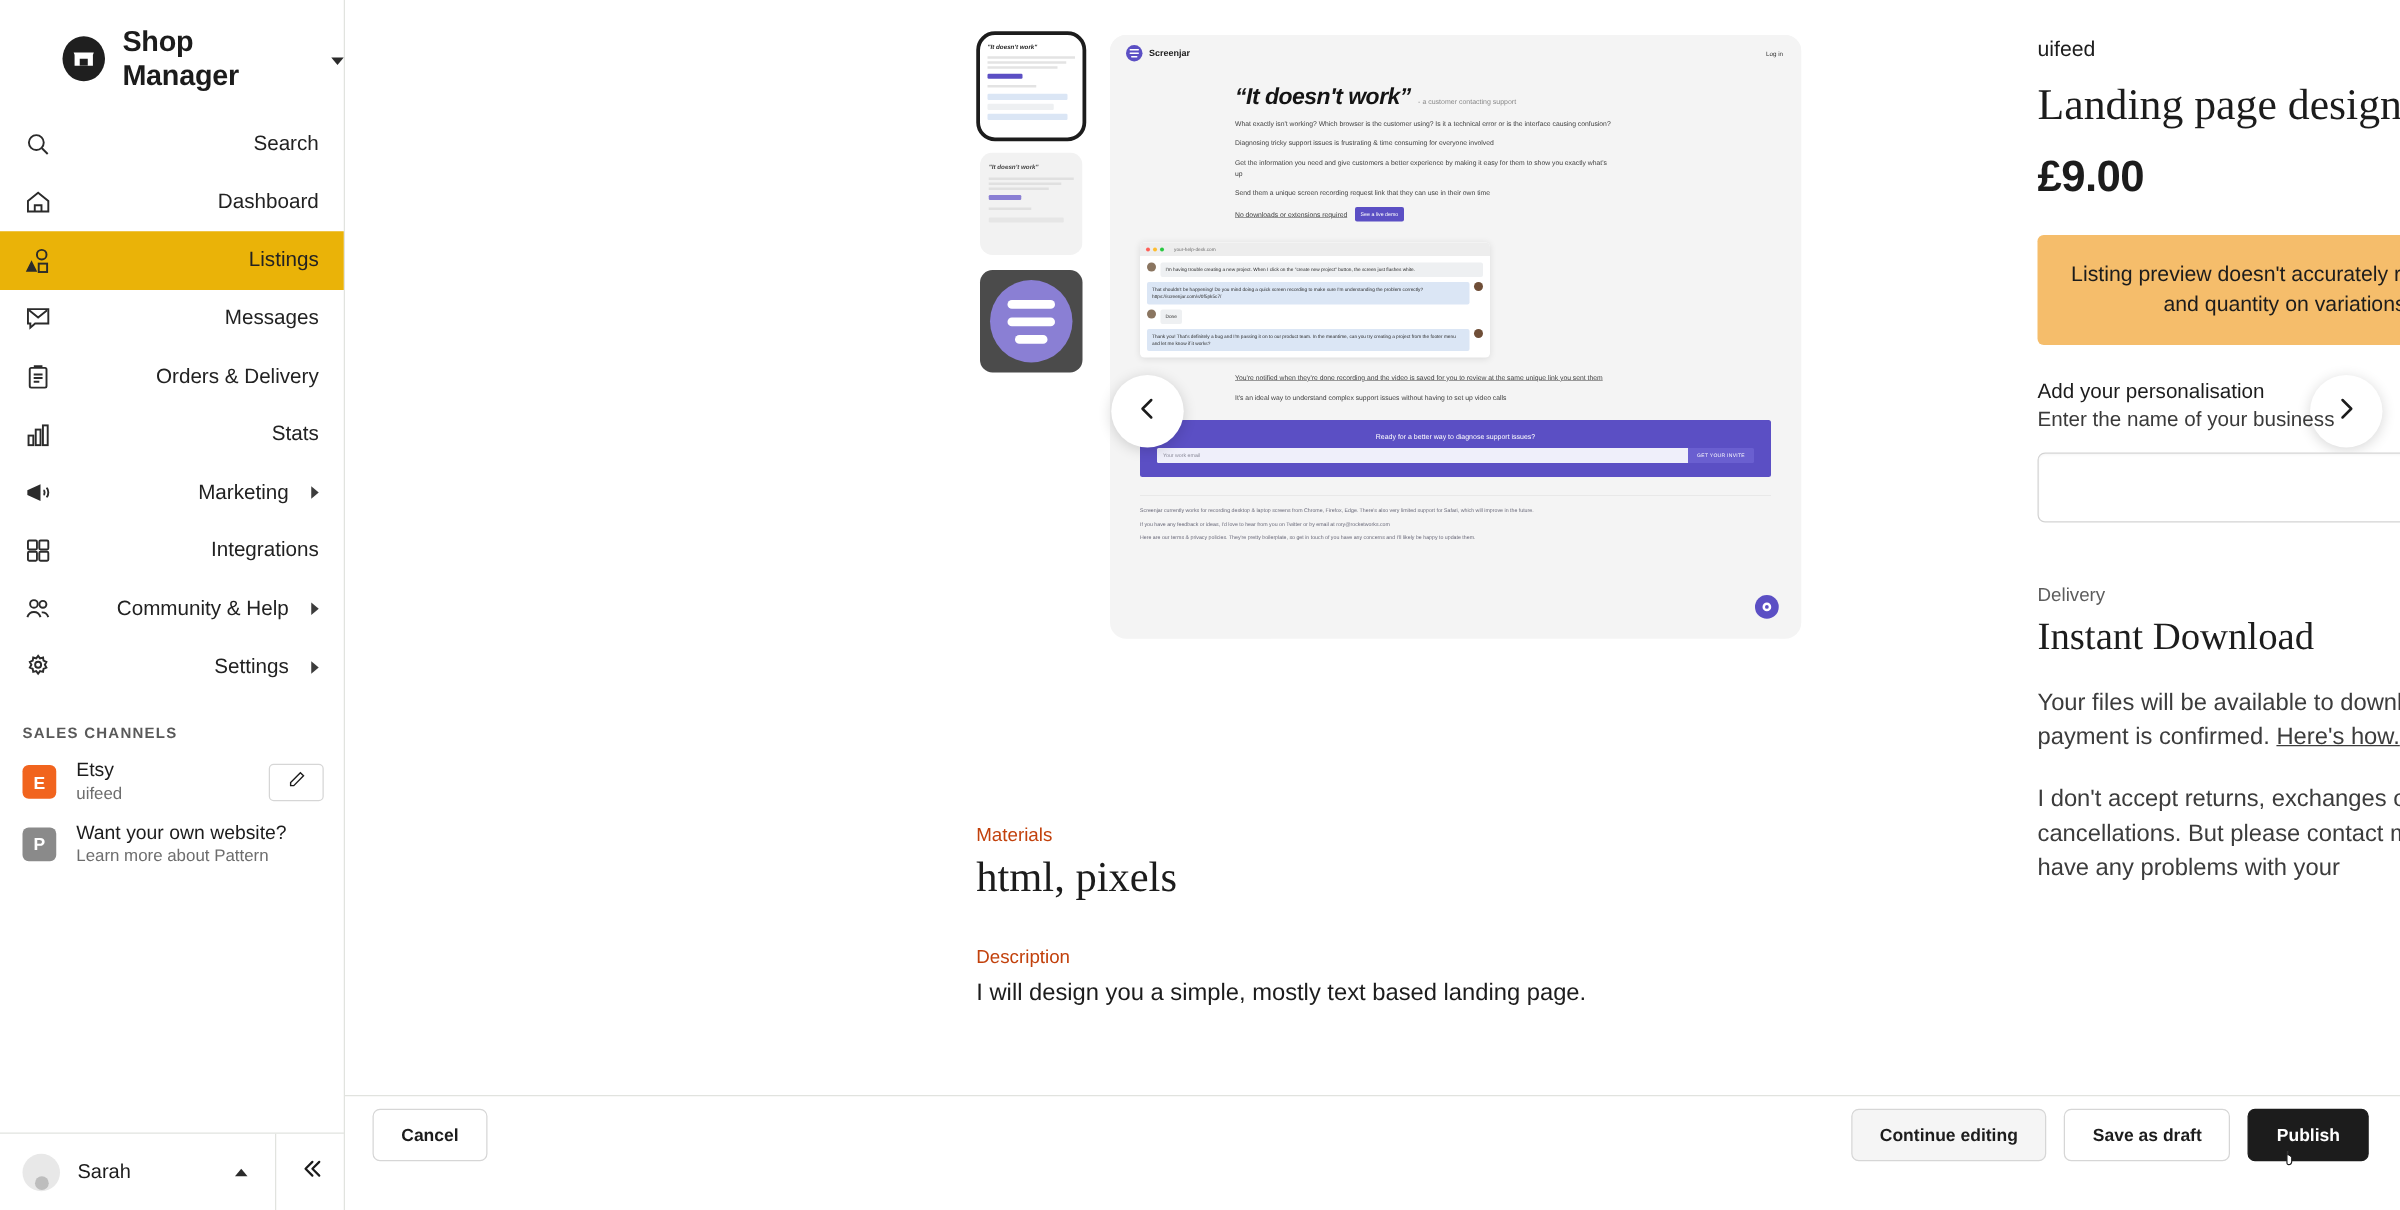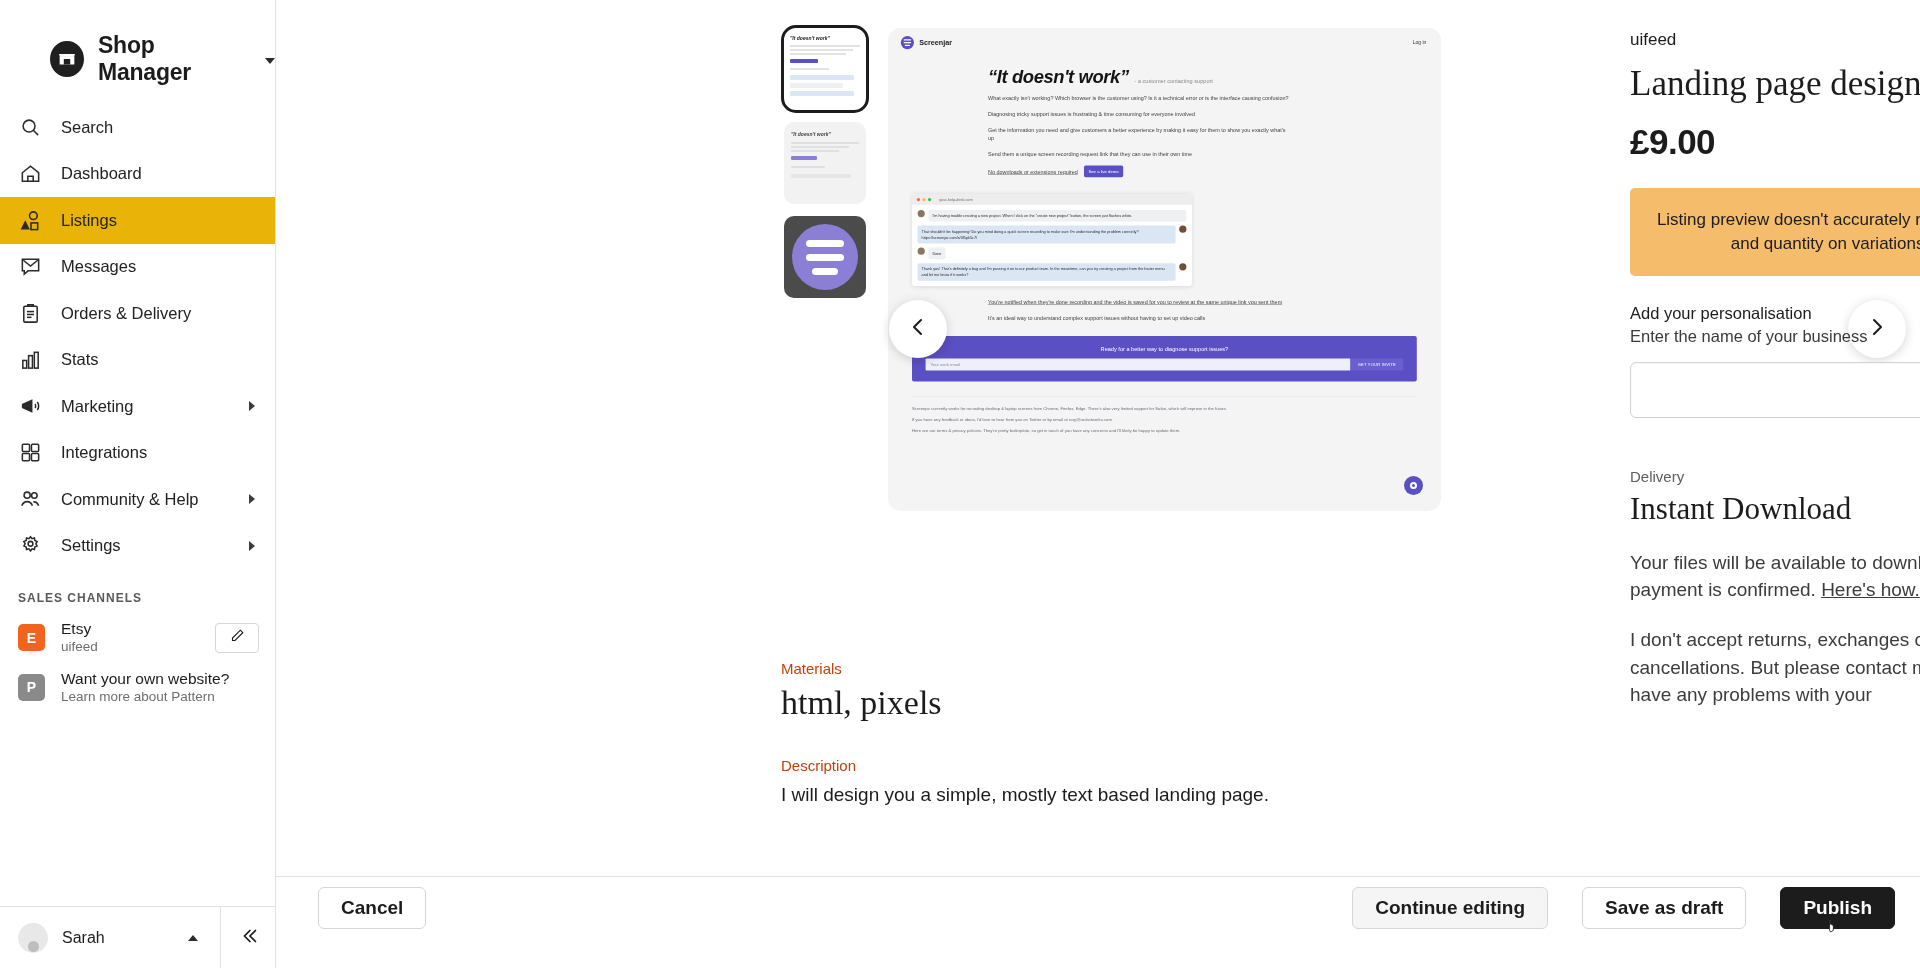--- a/index.html
+++ b/index.html
@@ -12,38 +12,38 @@
   }
   .app { display: flex; width: 1920px; height: 968px; position: relative; }
 
   
   .sidebar {
     width: 276px; height: 968px; flex: 0 0 276px;
     border-right: 1px solid #e1e3df;
     background: #fff; display: flex; flex-direction: column;
     position: relative;
   }
-  .brand { display: flex; align-items: center; gap: 14px; padding: 32px 0 18px 18px; margin-left: 32px; }
+  .brand { display: flex; align-items: center; gap: 14px; padding: 20px 0 18px 18px; margin-left: 32px; }
   .brand-logo {
     width: 36px; height: 36px; border-radius: 50%;
     background: #1f1f1f; display: flex; align-items: center; justify-content: center;
   }
   .brand-name { font-size: 23px; font-weight: 700; color: #1c1c1c; letter-spacing: -0.2px; }
   .brand-caret { width: 0; height: 0; border-left: 5px solid transparent; border-right: 5px solid transparent;
     border-top: 6px solid #2b2b2b; margin-left: 6px; margin-top: 4px; }
 
   .nav { display: flex; flex-direction: column; }
   .nav-item {
     display: flex; align-items: center; gap: 18px;
     height: 46.5px; padding: 0 20px 0 18px; cursor: pointer; position: relative;
   }
   .nav-item.active { background: #eab308; }
   .nav-icon { width: 25px; height: 25px; flex: 0 0 25px; display: flex; align-items: center; justify-content: center; }
   .nav-icon svg { width: 23px; height: 23px; stroke: #2b2b2b; fill: none; stroke-width: 1.6; }
-  .nav-label { font-size: 16.5px; color: #222; flex: 1; }
+  .nav-label { font-size: 16.5px; color: #222; flex: 1; text-align: right; }
   .nav-chevron { width: 0; height: 0; border-top: 5px solid transparent; border-bottom: 5px solid transparent;
     border-left: 6px solid #3c3c3c; }
 
   .section-head {
     font-size: 12px; font-weight: 700; letter-spacing: 1px;
     color: #595959; padding: 22px 0 8px 18px;
   }
   .channel {
     display: flex; align-items: center; gap: 16px; padding: 6px 16px 6px 18px; min-height: 48px; cursor: pointer;
   }
@@ -188,22 +188,22 @@
   .del-title { font-size: 31px; font-family: "Liberation Serif", serif; color: #1c1c1c; margin-bottom: 22px; }
   .del-p { font-size: 19px; color: #3c3c3c; line-height: 1.45; margin-bottom: 22px; }
   .del-p a { color: #3c3c3c; }
 
   
   .actionbar {
     position: absolute; left: 0; bottom: 0; width: 1644px; height: 62px;
     border-top: 1px solid #e1e3df; background: #fff;
     display: flex; align-items: center; justify-content: space-between; padding: 0 25px 0 22px;
   }
-  .btn { font-size: 19px; font-weight: 700; border-radius: 6px; cursor: pointer;
-    display: flex; align-items: center; justify-content: center; height: 42px; padding: 0 22px; margin-left: 20px; }
+  .btn { font-size: 14px; font-weight: 700; border-radius: 6px; cursor: pointer;
+    display: flex; align-items: center; justify-content: center; height: 42px; padding: 0 22px; }
   .btn-outline { border: 1px solid #d6d6d6; background: #fff; color: #1c1c1c; }
   .btn-outline.hovered { background: #f5f5f5; }
   .btn-dark { background: #1c1c1c; color: #fff; border: 1px solid #1c1c1c; }
   .btn-group { display: flex; gap: 14px; align-items: center; }
   .cursor { position: absolute; left: 1551px; top: 915px; width: 17px; height: 21px; }
 </style>
 </head>
 <body>
 
 <div class="app">

